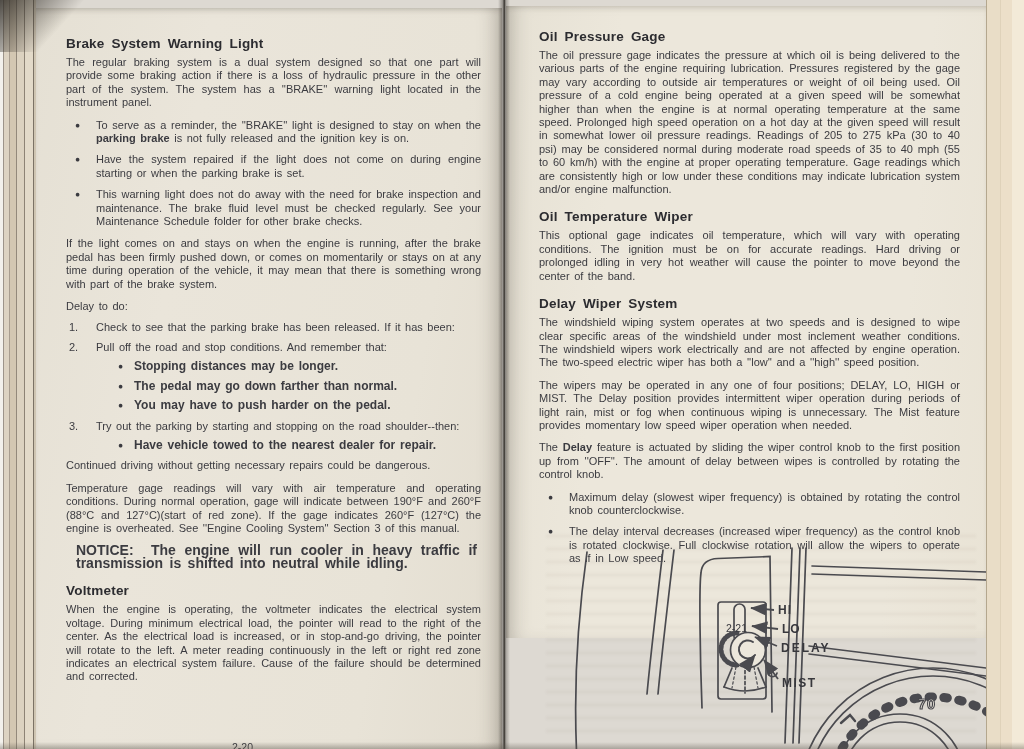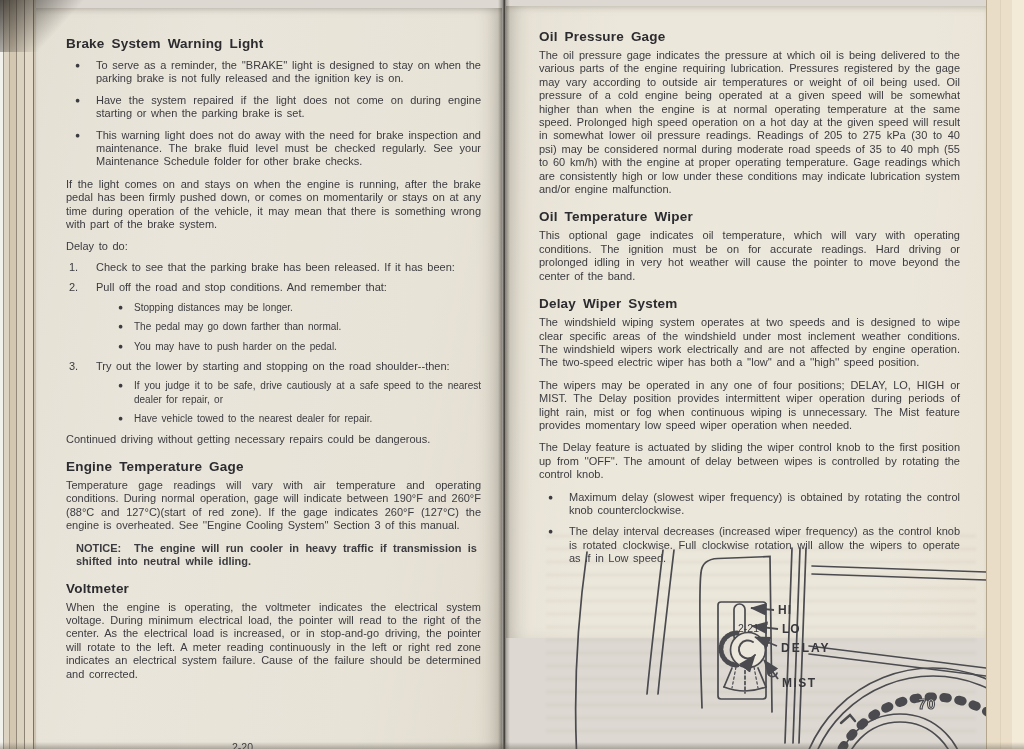--- a/index.html
+++ b/index.html
@@ -44,48 +44,49 @@
   .plain{text-align:left;margin-bottom:5px;}
   ul.dots{list-style:none;margin:0 0 9px;padding:0;}
   ul.dots>li{position:relative;padding-left:30px;margin:8px 0;font-size:11px;
      line-height:13.4px;text-align:justify;word-spacing:1.5px;}
   ul.dots>li::before{content:"●";position:absolute;left:9px;top:0;font-size:8.5px;}
   .steps{margin:0 0 4px;}
   .step{position:relative;padding-left:30px;margin:7px 0;font-size:11px;
         line-height:13.4px;text-align:justify;word-spacing:1.5px;}
   .step .num{position:absolute;left:3px;}
   ul.subdots{list-style:none;margin:6px 0 2px;padding:0;}
-  ul.subdots>li{position:relative;padding-left:38px;margin:6px 0;font-size:10px;
-     line-height:13.4px;text-align:justify;word-spacing:1.5px;}
+  ul.subdots>li{position:relative;padding-left:38px;margin:6px 0;font-size:12px;
+     line-height:13.4px;text-align:justify;word-spacing:1.5px;font-weight:bold;}
   ul.subdots>li::before{content:"●";position:absolute;left:22px;top:0;font-size:8.5px;}
-  .notice{font-size:11px;font-weight:bold;line-height:13px;margin:2px 4px 10px 10px;
+  .notice{font-size:14px;font-weight:bold;line-height:13px;margin:2px 4px 10px 10px;
           word-spacing:2.5px;text-align:justify;}
-  b{font-weight:normal;}
+  b{font-weight:bold;}
   .pageno{position:absolute;font-size:10.5px;color:#3b3b40;}
   .pageno-left{left:196px;bottom:-4px;}
-  .pageno-right{left:232px;bottom:4px;}
+  .pageno-right{left:220px;bottom:4px;}
 
   
   .illus{position:absolute;left:54px;top:540px;width:426px;height:223px;}
   .bleed{position:absolute;left:40px;top:528px;width:430px;height:200px;opacity:.5;
     background:repeating-linear-gradient(to bottom,
       rgba(128,117,98,.10) 0 4px, rgba(128,117,98,0) 4px 13px);
     filter:blur(1.2px);}
 </style>
 </head>
 <body>
 
 <div class="stage">
 
   <div class="edge-left"></div>
   <div class="edge-right"></div>
 
   <div class="page page-left">
     <div class="content-left">
       <div class="sec first">Brake System Warning Light</div>
+      <p class="body">The regular braking system is a dual system designed so that one part will provide some braking action if there is a loss of hydraulic pressure in the other part of the system. The system has a ''BRAKE'' warning light located in the instrument panel.</p>
 
       <ul class="dots">
         <li><span>To serve as a reminder, the ''BRAKE'' light is designed to stay on when the </span><b>parking brake</b><span> is not fully released and the ignition key is on.</span></li>
         <li>Have the system repaired if the light does not come on during engine starting or when the parking brake is set.</li>
         <li>This warning light does not do away with the need for brake inspection and maintenance. The brake fluid level must be checked regularly. See your Maintenance Schedule folder for other brake checks.</li>
       </ul>
 
       <p class="body">If the light comes on and stays on when the engine is running, after the brake pedal has been firmly pushed down, or comes on momentarily or stays on at any time during operation of the vehicle, it may mean that there is something wrong with part of the brake system.</p>
       <p class="body plain">Delay to do:</p>
 
@@ -95,31 +96,29 @@
         </div>
         <div class="step">
           <span class="num">2.</span><span>Pull off the road and stop conditions. And remember that:</span>
           <ul class="subdots">
             <li>Stopping distances may be longer.</li>
             <li>The pedal may go down farther than normal.</li>
             <li>You may have to push harder on the pedal.</li>
           </ul>
         </div>
         <div class="step">
-          <span class="num">3.</span><span>Try out the lower by starting and stopping on the road shoulder--then:</span>
+          <span class="num">3.</span><span>Try out the parking by starting and stopping on the road shoulder--then:</span>
           <ul class="subdots">
-            <li>If you judge it to be safe, drive cautiously at a safe speed to the nearest dealer for repair, or</li>
             <li>Have vehicle towed to the nearest dealer for repair.</li>
           </ul>
         </div>
       </div>
 
       <p class="body">Continued driving without getting necessary repairs could be dangerous.</p>
 
-      <div class="sec">Engine Temperature Gage</div>
       <p class="body">Temperature gage readings will vary with air temperature and operating conditions. During normal operation, gage will indicate between 190°F and 260°F (88°C and 127°C)(start of red zone). If the gage indicates 260°F (127°C) the engine is overheated. See ''Engine Cooling System'' Section 3 of this manual.</p>
       <p class="notice"><span>NOTICE:</span>&nbsp;&nbsp;<span>The engine will run cooler in heavy traffic if transmission is shifted into neutral while idling.</span></p>
 
       <div class="sec">Voltmeter</div>
       <p class="body">When the engine is operating, the voltmeter indicates the electrical system voltage. During minimum electrical load, the pointer will read to the right of the center. As the electrical load is increased, or in stop-and-go driving, the pointer will rotate to the left. A meter reading continuously in the left or right red zone indicates an electrical system failure. Cause of the failure should be determined and corrected.</p>
     </div>
     <div class="pageno pageno-left">2-20</div>
   </div>
 
   <div class="page page-right">

